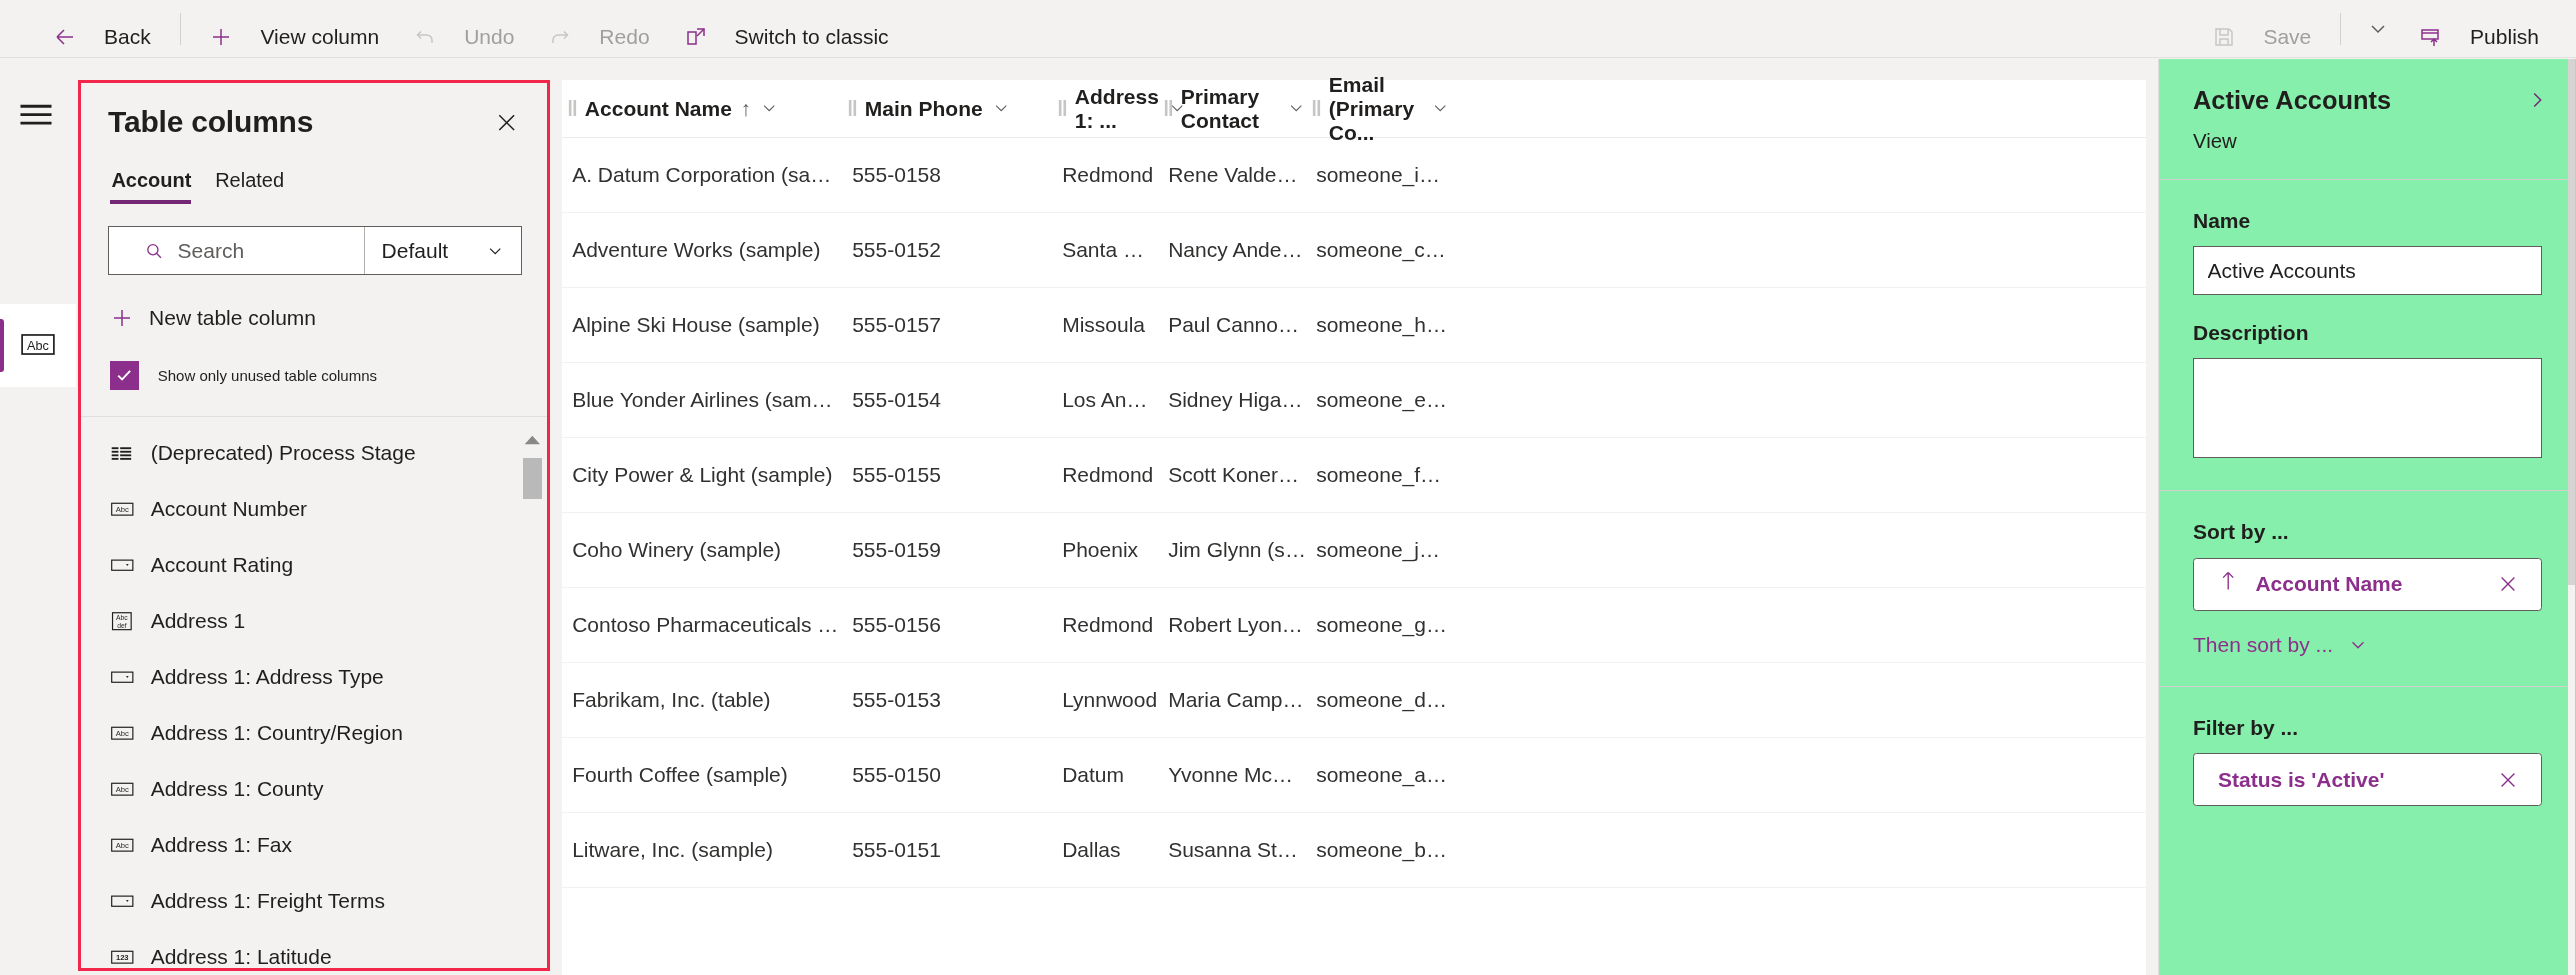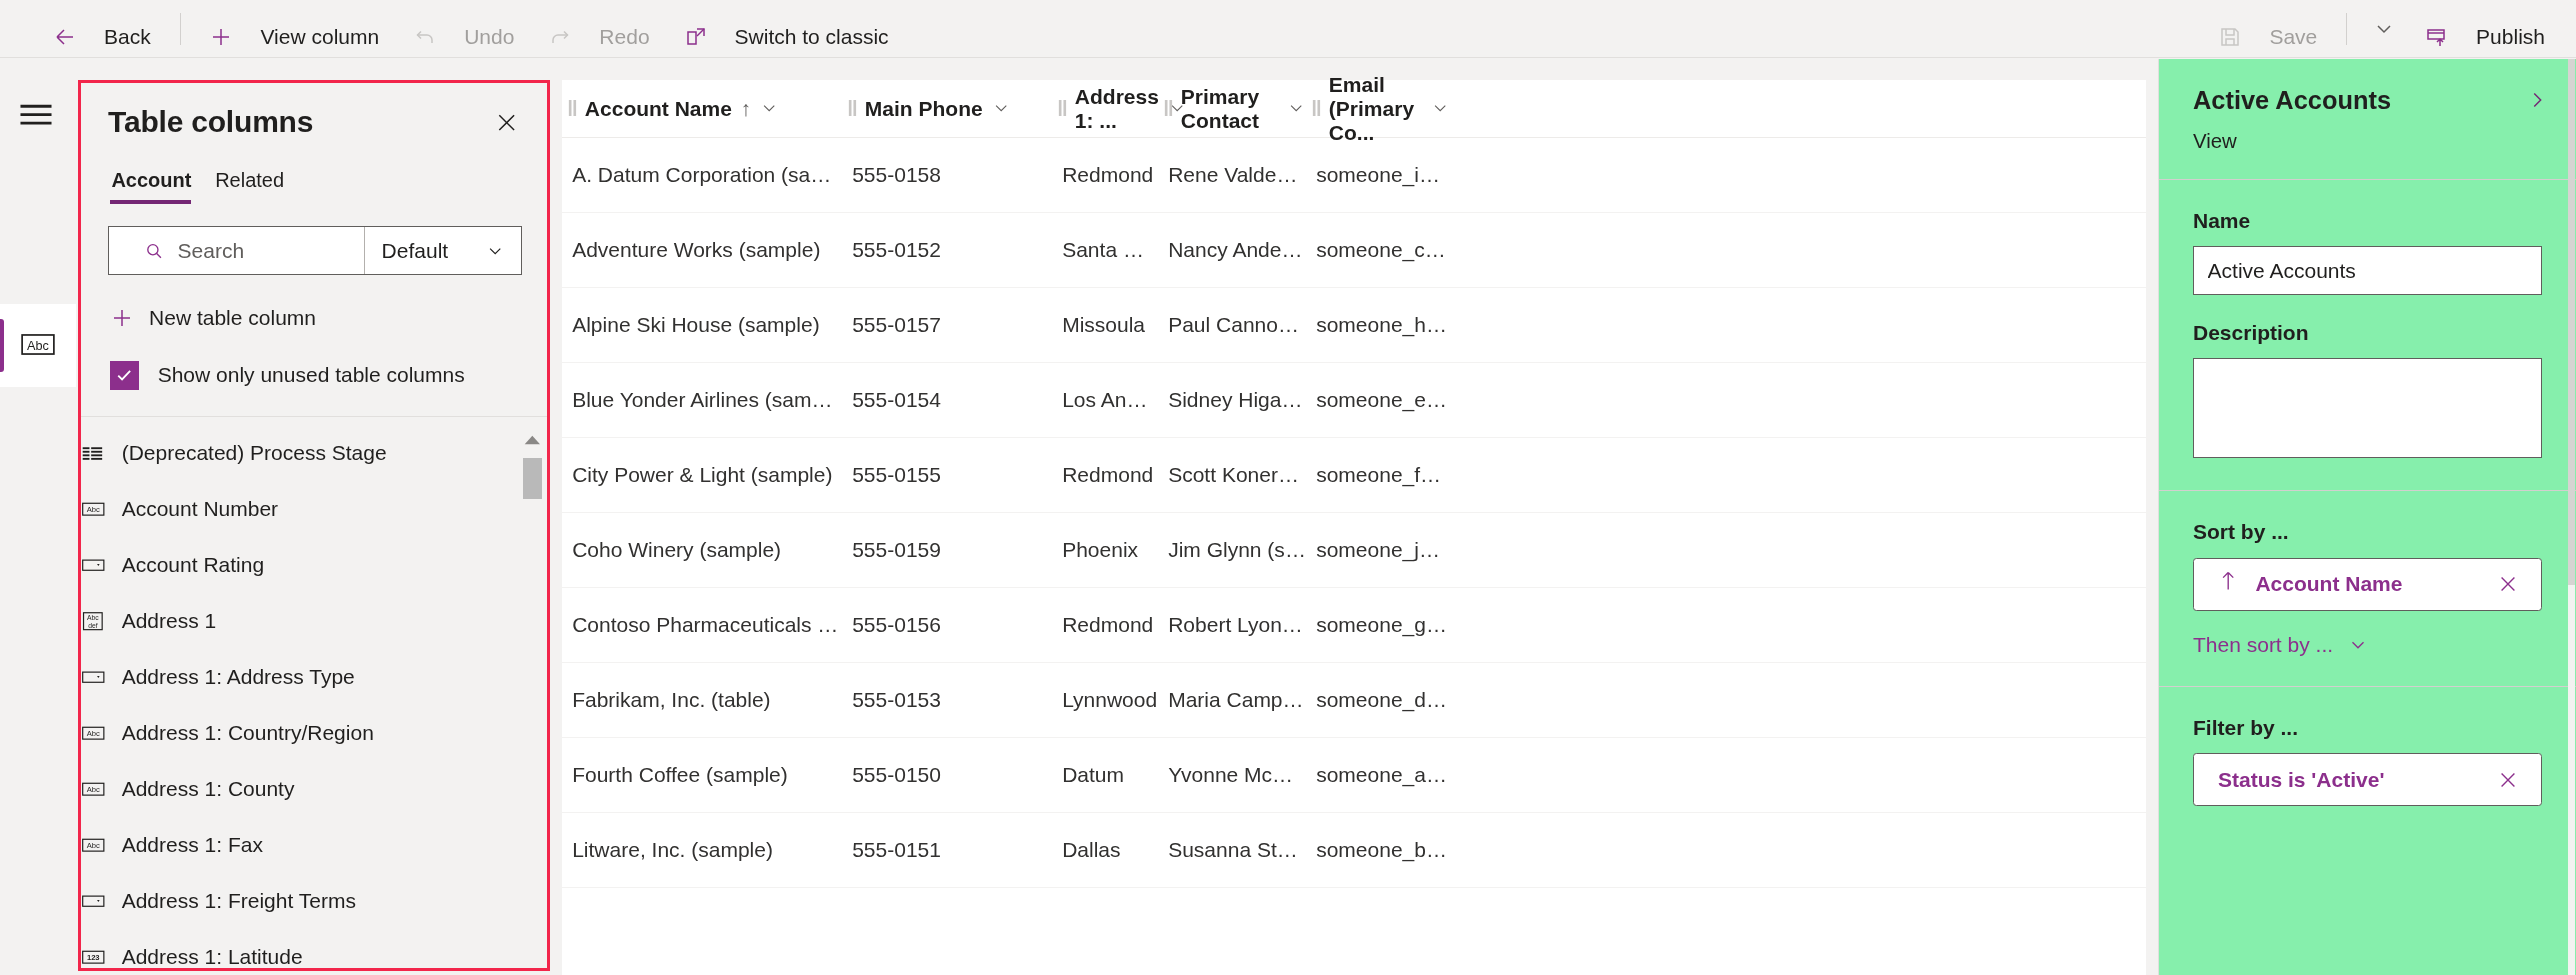--- a/index.html
+++ b/index.html
@@ -13,21 +13,21 @@
   #app { position: relative; width: 2576px; height: 975px; }
 
   
   .commandbar {
     position: absolute; left: 0; top: 0; width: 2576px; height: 58px;
     background: #f3f2f1;
     border-bottom: 0.8px solid #e1dfdd;
     display: flex; align-items: center;
   }
   .cb-left { display: flex; align-items: center; height: 100%; padding-left: 36px; gap: 0px; }
-  .cb-right { margin-left: auto; display: flex; align-items: center; height: 100%; padding-right: 14px; }
+  .cb-right { margin-left: auto; display: flex; align-items: center; height: 100%; padding-right: 20px; }
   .cb-btn {
     display: flex; align-items: flex-end; gap: 27px;
     height: 41px; padding: 0 17px; cursor: pointer;
     font-size: 21px; color: #201f1e; white-space: nowrap;
   }
   .cb-btn.disabled { color: #a19f9d; cursor: default; }
   .cb-btn .ic { display: flex; align-items: center; justify-content: center; width: 24px; height: 24px; }
   .cb-sep { width: 0.8px; height: 32px; background: #d2d0ce; margin: 0 12px; }
   .cb-chev { display:flex; align-items:center; justify-content:center; width: 49px; height: 41px; cursor:pointer; }
 
@@ -85,31 +85,31 @@
     width: 157px; border-left: 0.8px solid #b3b0ad; display: flex; align-items: center;
     justify-content: space-between; padding: 0 15.3px 0 17px; font-size: 21px; color: #201f1e; cursor: pointer;
   }
   .tc-newcol {
     display: flex; align-items: center; gap: 15.3px;
     margin: 20.4px 25.4px 0 25.4px; height: 44px; padding-left: 3.4px; cursor: pointer;
     font-size: 21px; color: #201f1e;
   }
   .tc-check {
     display: flex; align-items: center; gap: 18.7px; margin: 13.6px 25.4px 0 29px;
-    height: 44px; cursor: pointer; font-size: 21px; color: #201f1e;
+    height: 44px; cursor: pointer; font-size: 15px; color: #201f1e;
   }
   .tc-box {
     width: 29px; height: 29px; background: #8c2f8c; border: 0.8px solid #8c2f8c;
     display: flex; align-items: center; justify-content: center; flex: none;
   }
   .tc-divider { margin-top: 18.7px; height: 0.8px; background: #e1dfdd; }
   .tc-list { position: relative; flex: 1; overflow: hidden; padding-top: 8.5px; }
   .tc-item {
     display: flex; align-items: center; gap: 15.3px;
-    height: 56px; cursor: pointer; font-size: 21px; color: #201f1e;
+    height: 56px; padding-left: 29px; cursor: pointer; font-size: 21px; color: #201f1e;
   }
   .tc-item .lbl { white-space: nowrap; }
   .tc-scroll {
     position: absolute; right: 5.1px; top: 5.1px; width: 18.7px; bottom: 0;
   }
   .tc-scroll-up {
     position: absolute; top: 10.2px; left: 0; width: 18.7px; height: 15.3px;
     display: flex; align-items: center; justify-content: center; cursor: pointer;
   }
   .tc-scroll-thumb {

